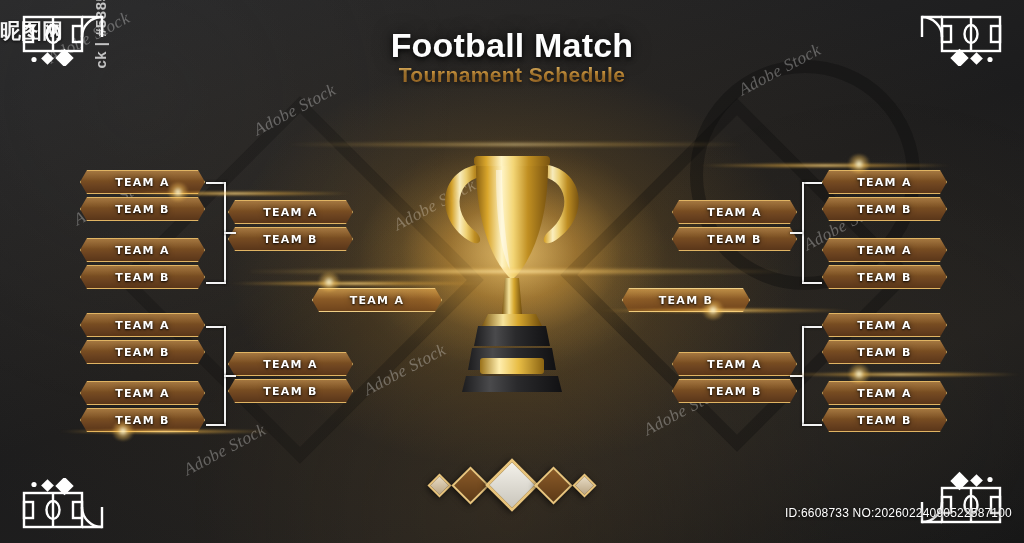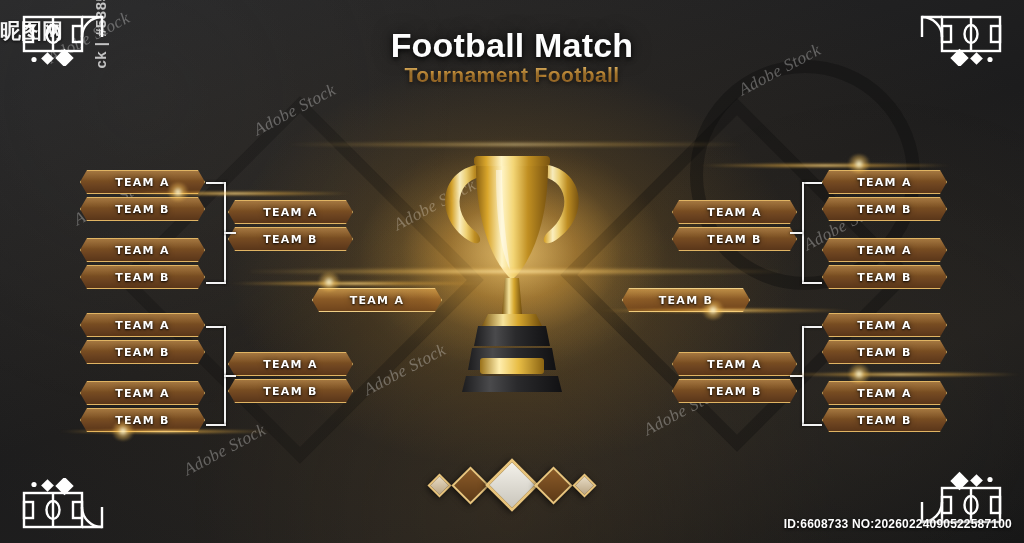--- a/index.html
+++ b/index.html
@@ -139,23 +139,23 @@
     font-size:15px; font-weight:bold; color:rgba(255,255,255,.72);
     font-family:"Liberation Sans", sans-serif; letter-spacing:.5px;
   }
   #wm-nipic {
     left:22px; top:496px; display:flex; align-items:center; gap:4px;
     color:#ffffff; font-size:19px; font-style:italic; font-weight:bold;
     text-shadow:0 1px 3px rgba(0,0,0,.9);
   }
   #wm-nipic .cn { font-style:normal; font-family:"DejaVu Sans", sans-serif; font-size:21px; }
   #id-line {
-    position:absolute; right:12px; bottom:12px; color:#ffffff;
+    position:absolute; right:12px; bottom:23px; color:#ffffff;
     font-size:12px; font-family:"Liberation Sans", sans-serif;
-    text-shadow:0 1px 3px rgba(0,0,0,.9); letter-spacing:.2px;font-weight:bold;
+    text-shadow:0 1px 3px rgba(0,0,0,.9); letter-spacing:.2px;
   }
 </style>
 </head>
 <body>
 
 <div id="stage">
 
   <div class="bg-geo bg-smoke"></div>
   <div class="bg-geo bg-circle"></div>
   <div class="bg-geo bg-diamond"></div>
@@ -166,21 +166,21 @@
   <div class="wm wm-as" style="left:250px; top:100px; transform:rotate(-28deg);">Adobe Stock</div>
   <div class="wm wm-as" style="left:390px; top:195px; transform:rotate(-28deg);">Adobe Stock</div>
   <div class="wm wm-as" style="left:360px; top:360px; transform:rotate(-28deg);">Adobe Stock</div>
   <div class="wm wm-as" style="left:735px; top:60px;  transform:rotate(-28deg);">Adobe Stock</div>
   <div class="wm wm-as" style="left:800px; top:215px; transform:rotate(-28deg);">Adobe Stock</div>
   <div class="wm wm-as" style="left:640px; top:400px; transform:rotate(-28deg);">Adobe Stock</div>
   <div class="wm wm-as" style="left:180px; top:440px; transform:rotate(-28deg);">Adobe Stock</div>
 
   <div id="header">
     <div id="title">Football Match</div>
-    <div id="subtitle">Tournament Football</div>
+    <div id="subtitle">Tournament Schedule</div>
   </div>
 
   <div class="corner c-tl">
     <svg width="92" height="56" viewBox="0 0 92 56">
       <g stroke="#fff" stroke-width="2.4" fill="none">
         <rect x="8" y="7" width="58" height="34"></rect>
         <line x1="37" y1="7" x2="37" y2="41"></line>
         <ellipse cx="37" cy="24" rx="6.5" ry="9"></ellipse>
         <rect x="8" y="16" width="9" height="16"></rect>
         <rect x="57" y="16" width="9" height="16"></rect>

